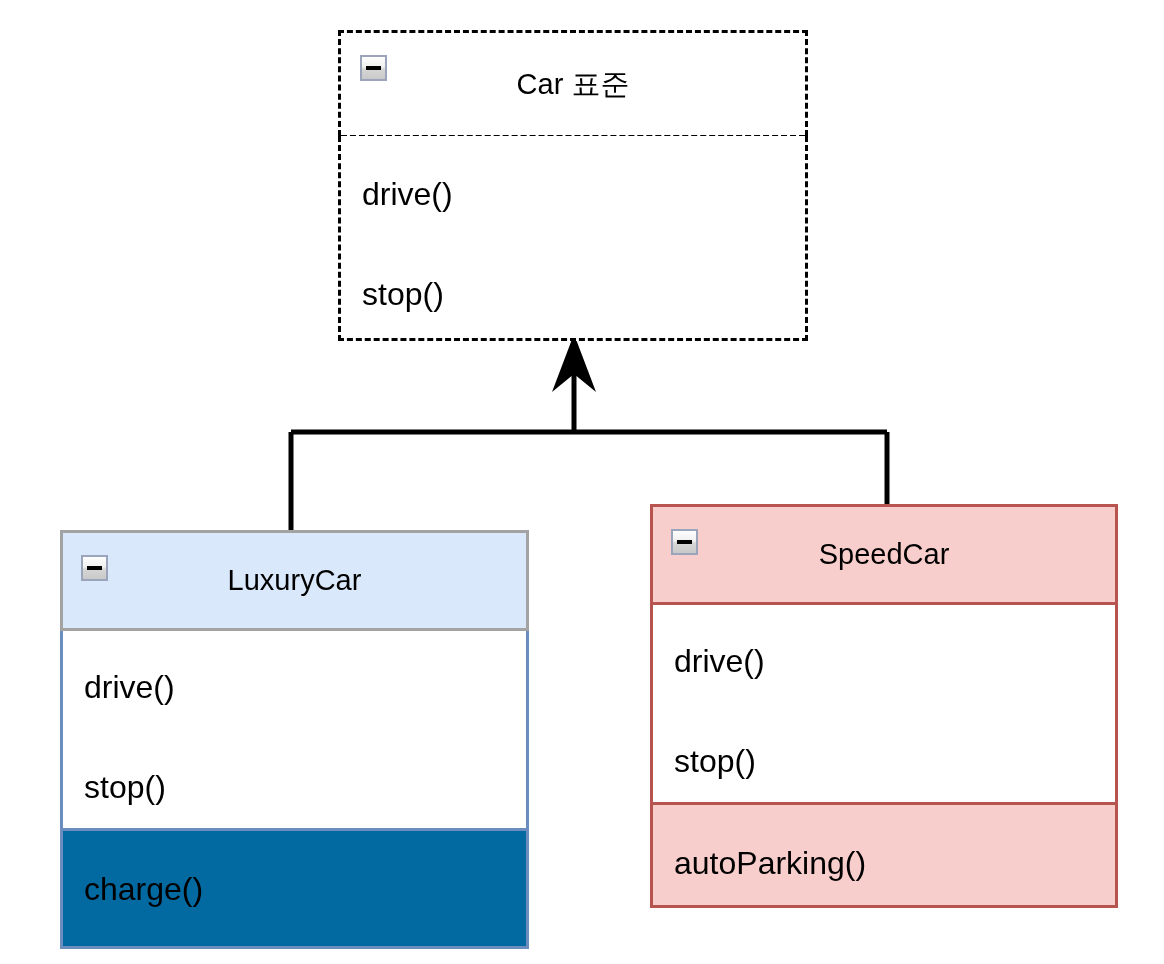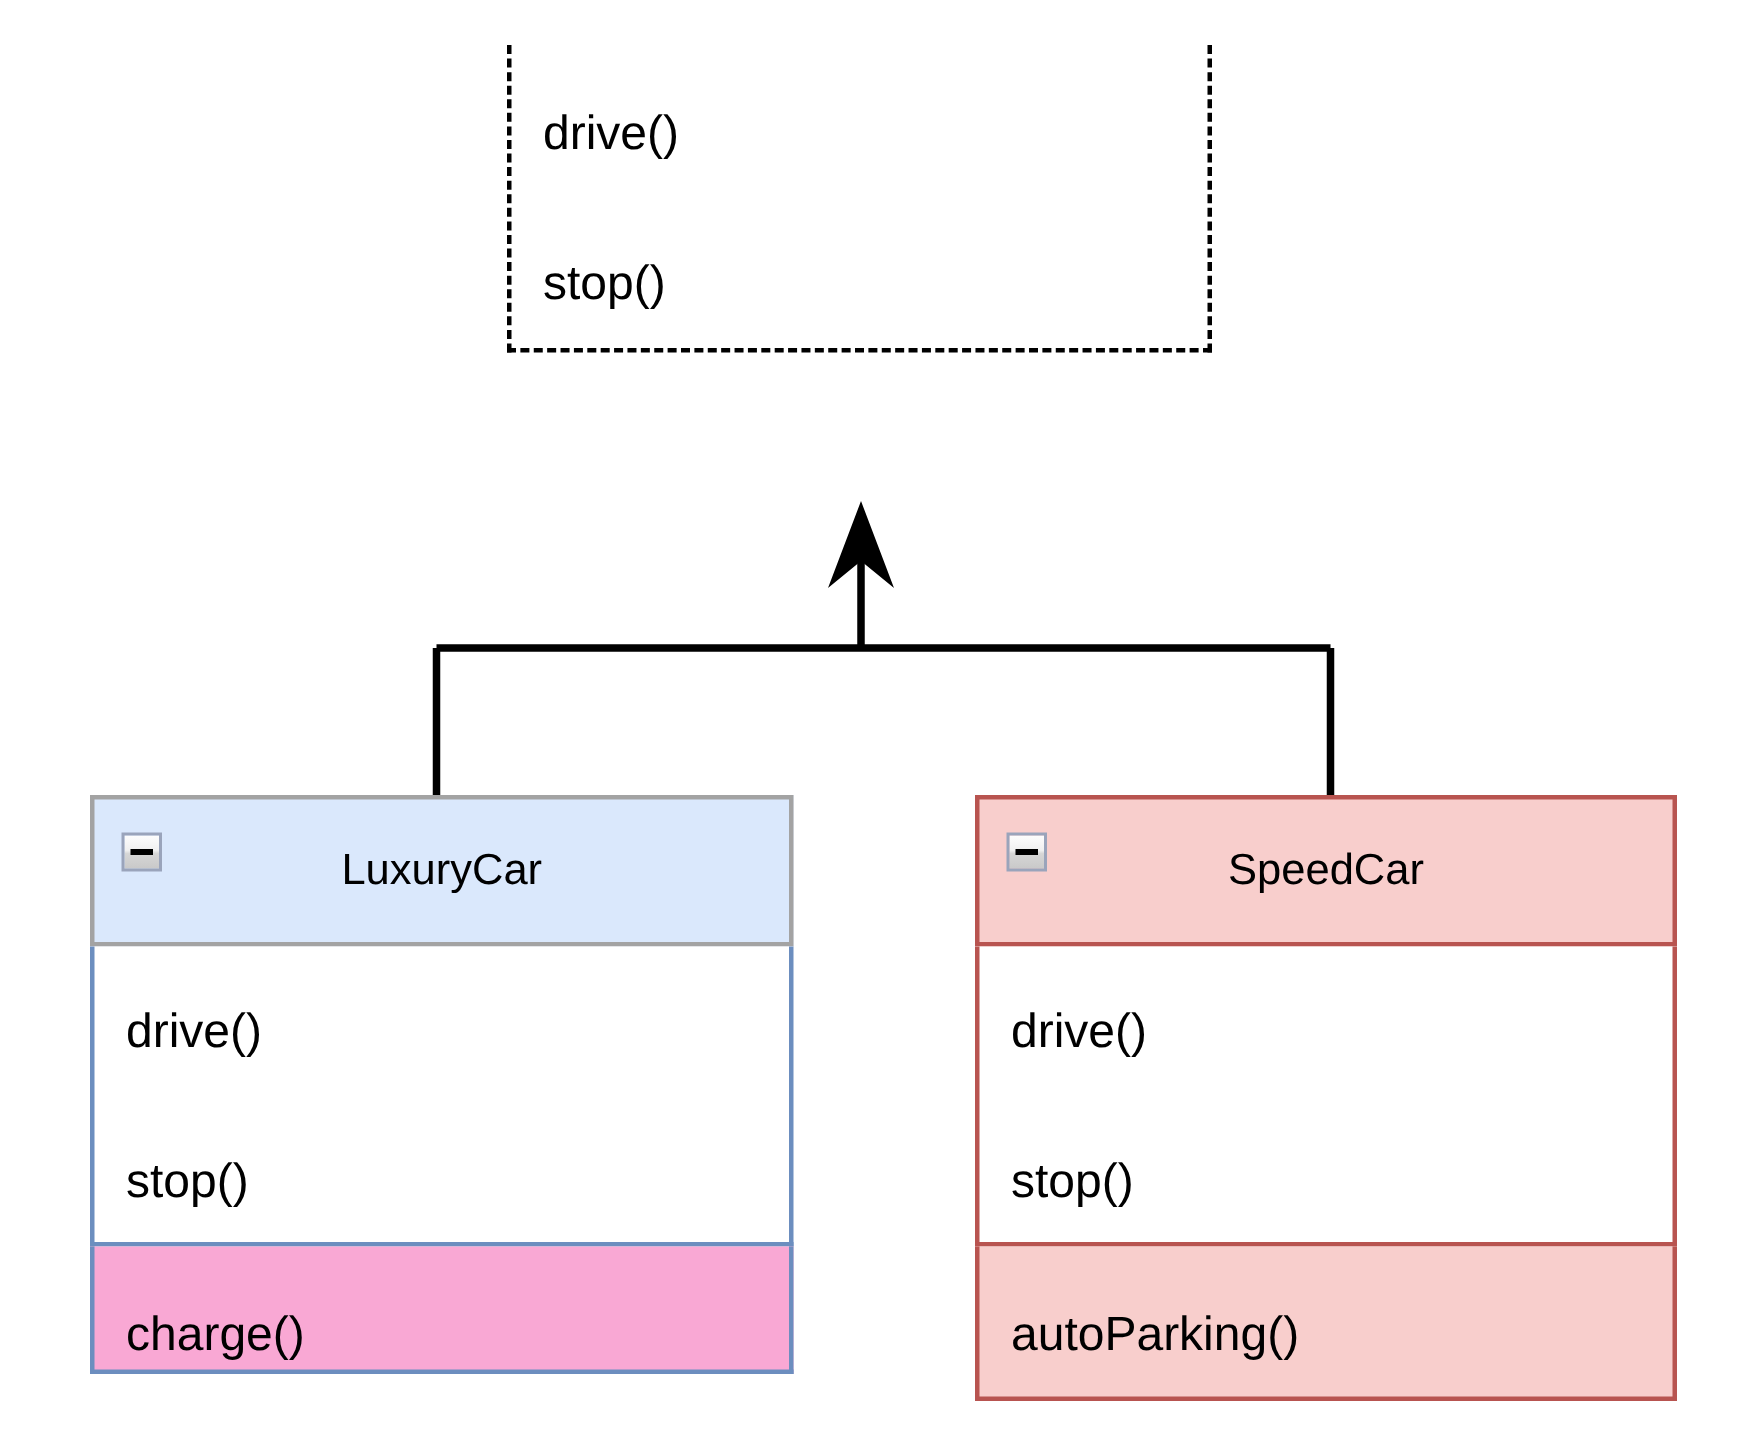--- a/index.html
+++ b/index.html
@@ -133,37 +133,37 @@
   }
   #box-luxurycar .uml-section.methods {
     width: 100%;
     height: 200px;
     border: 3px solid #6c8ebf;
     border-top: none;
     background: #ffffff;
   }
   #box-luxurycar .uml-section.extra {
     width: 100%;
-    height: 85px;
+    height: 118px;
     border: 3px solid #6c8ebf;
     border-top: none;
-    background: #f9a8d4;
+    background: #0369a1;
   }
   #box-luxurycar .collapse-icon {
     left: 18px;
     top: 22px;
   }
   #box-luxurycar .uml-member.m0 { left: 21px; top: 40px; }
   #box-luxurycar .uml-member.m1 { left: 21px; top: 140px; }
   #box-luxurycar .uml-member.x0 { left: 21px; top: 42px; }
 
   
   #box-speedcar {
     left: 650px;
-    top: 530px;
+    top: 504px;
     width: 468px;
     height: 404px;
   }
   #box-speedcar .uml-header {
     width: 100%;
     height: 101px;
     border: 3px solid #b85450;
     background: #f8cecc;
   }
   #box-speedcar .uml-section.methods {
@@ -203,20 +203,27 @@
 
       <path d="M 291 432 L 887 432" stroke="#000000" stroke-width="5" fill="none"></path>
 
       <path d="M 291 432 L 291 531" stroke="#000000" stroke-width="5" fill="none"></path>
 
       <path d="M 887 432 L 887 531" stroke="#000000" stroke-width="5" fill="none"></path>
     </g>
   </svg>
 
   <div class="uml-box" id="box-car">
+    <div class="uml-header">
+      <span class="collapse-icon">
+        <span class="bar"></span>
+      </span>
+      <span class="uml-title">Car 표준</span>
+      <span class="header-divider"></span>
+    </div>
     <div class="uml-section">
       <span class="uml-member m0">drive()</span>
       <span class="uml-member m1">stop()</span>
     </div>
   </div>
 
   <div class="uml-box" id="box-luxurycar">
     <div class="uml-header">
       <span class="collapse-icon">
         <span class="bar"></span>

